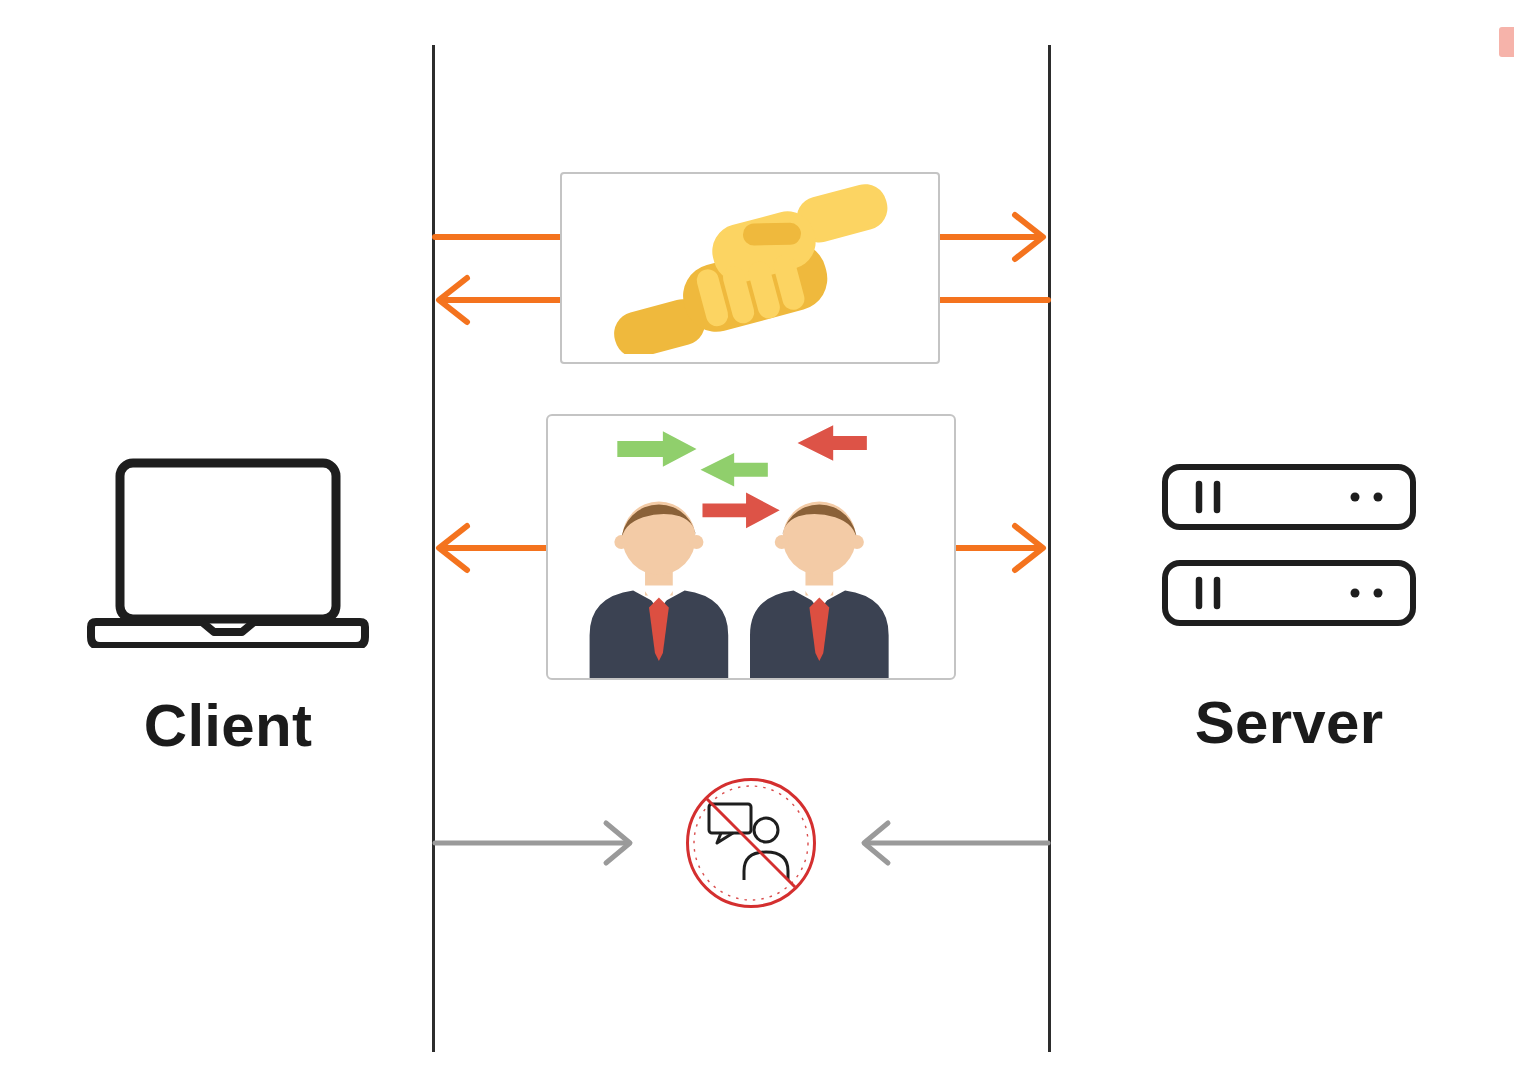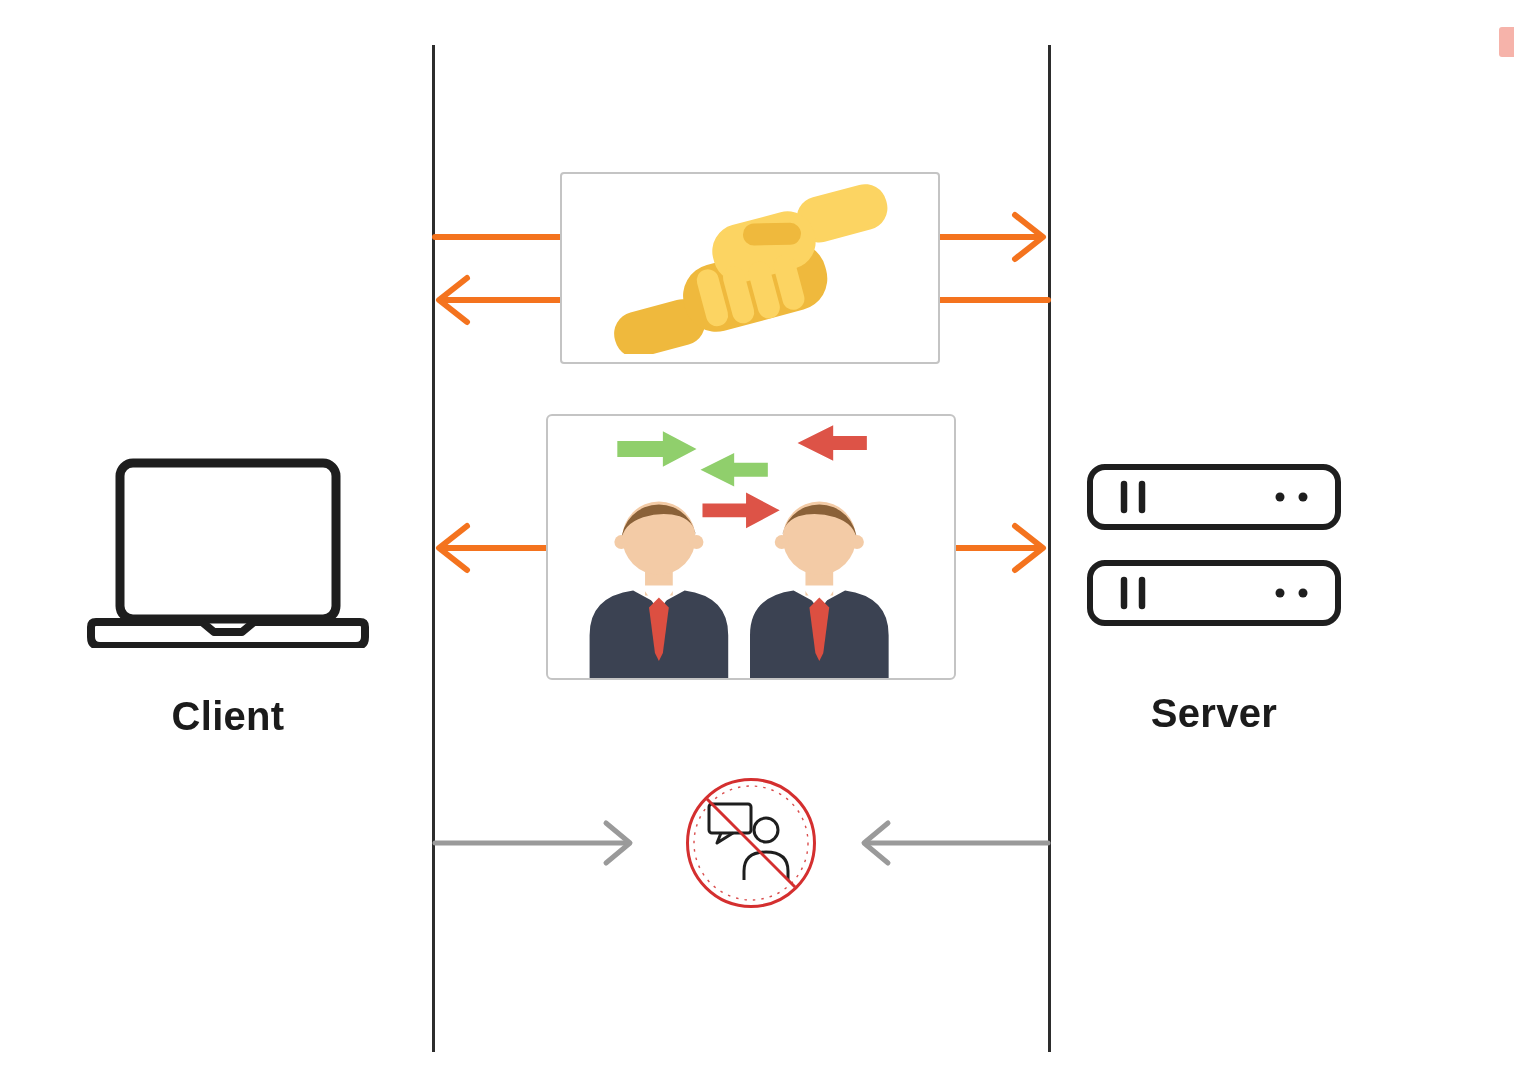--- a/index.html
+++ b/index.html
@@ -14,23 +14,23 @@
   .ga  { stroke:var(--gray-arrow); fill:none; stroke-width:5; stroke-linecap:round; stroke-linejoin:round; }
   .box {
     position:absolute; background:#ffffff; border:2px solid var(--box-border);
     display:flex; align-items:center; justify-content:center; z-index:2;
   }
   #handshake-box { left:560px; top:172px; width:380px; height:192px; border-radius:4px; }
   #exchange-box  { left:546px; top:414px; width:410px; height:266px; border-radius:6px; overflow:hidden; }
   .prohibit { position:absolute; left:683px; top:775px; width:136px; height:136px; z-index:2; }
   .figure { position:absolute; text-align:center; z-index:2; }
   #client-figure { left:86px;  top:456px; width:284px; }
-  #server-figure { left:1086px; top:463px; width:256px; }
+  #server-figure { left:1161px; top:463px; width:256px; }
   .node-label {
-    font-size:40px; font-weight:800; color:var(--label-text); letter-spacing:.3px; line-height:1;
+    font-size:60px; font-weight:800; color:var(--label-text); letter-spacing:.3px; line-height:1;
   }
   #client-figure .node-label { margin-top:44px; }
   #server-figure .node-label { margin-top:62px; }
   .artifact { position:absolute; right:0; top:27px; width:15px; height:30px;
     background:var(--artifact-pink); border-radius:3px 0 0 3px; }
 </style>
 </head>
 <body>
 
 <div class="canvas">

